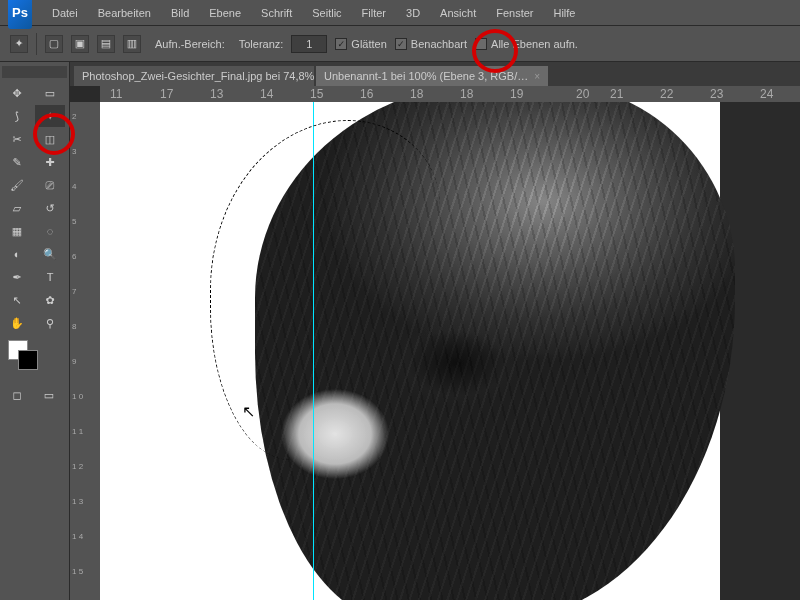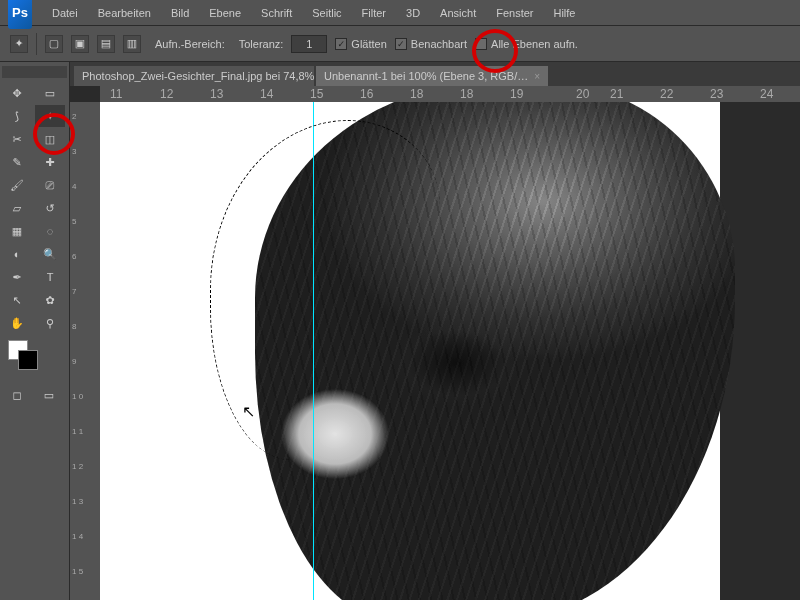--- a/index.html
+++ b/index.html
@@ -144,21 +144,21 @@
       <div class="doc-tab">
           <span>Photoshop_Zwei-Gesichter_Final.jpg bei 74,8% …</span>
         </div>
       <div class="doc-tab active">
           <span>Unbenannt-1 bei 100% (Ebene 3, RGB/…</span>
           <span class="tab-x">×</span>
         </div>
     </div>
     <div class="ruler-h">
       <span class="ruler-tick" style="left:10px">11</span>
-      <span class="ruler-tick" style="left:60px">12</span>
+      <span class="ruler-tick" style="left:60px">17</span>
       <span class="ruler-tick" style="left:110px">13</span>
       <span class="ruler-tick" style="left:160px">14</span>
       <span class="ruler-tick" style="left:210px">15</span>
       <span class="ruler-tick" style="left:260px">16</span>
       <span class="ruler-tick" style="left:310px">18</span>
       <span class="ruler-tick" style="left:360px">18</span>
       <span class="ruler-tick" style="left:410px">19</span>
       <span class="ruler-tick" style="left:476px">20</span>
       <span class="ruler-tick" style="left:510px">21</span>
       <span class="ruler-tick" style="left:560px">22</span>

